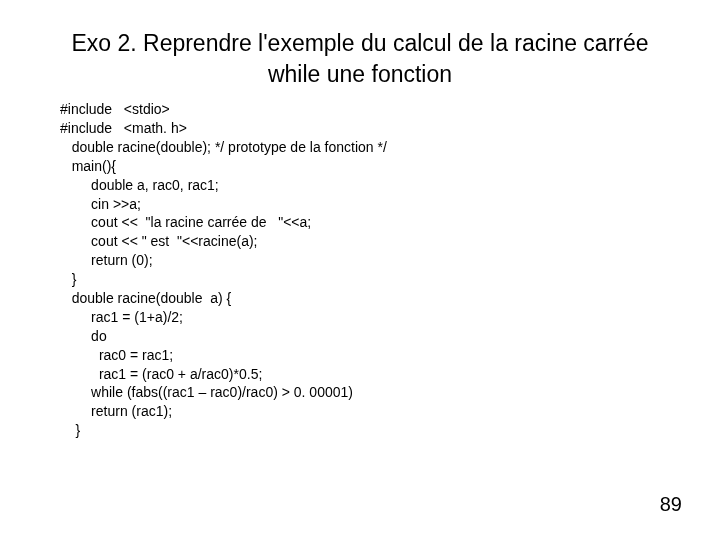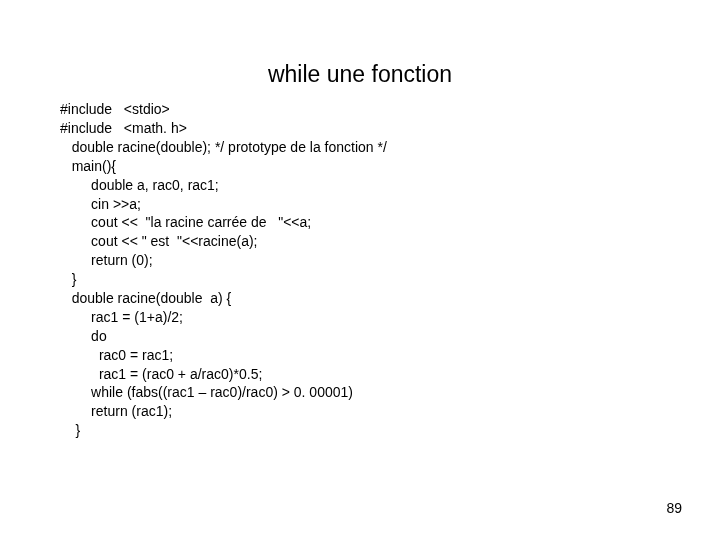--- a/index.html
+++ b/index.html
@@ -31,29 +31,29 @@
     font-size: 14px;
     line-height: 1.35;
     white-space: pre;
     font-family: Arial, Helvetica, sans-serif;
     margin-left: 20px;
   }
   .page-number {
     position: absolute;
     bottom: 24px;
     right: 38px;
-    font-size: 14px;
+    font-size: 20px;
   }
 </style>
 </head>
 <body>
 
 <div class="slide">
   <h1 class="title">
-    <br>
+    <span>Exo 2. Reprendre l'exemple du calcul de la racine carrée</span><br>
     <span>while une fonction</span>
   </h1>
 
   <div class="code-block">#include   &lt;stdio&gt;
 #include   &lt;math. h&gt;
    double racine(double); */ prototype de la fonction */
    main(){
         double a, rac0, rac1;
         cin &gt;&gt;a;
         cout &lt;&lt;  "la racine carrée de   "&lt;&lt;a;

